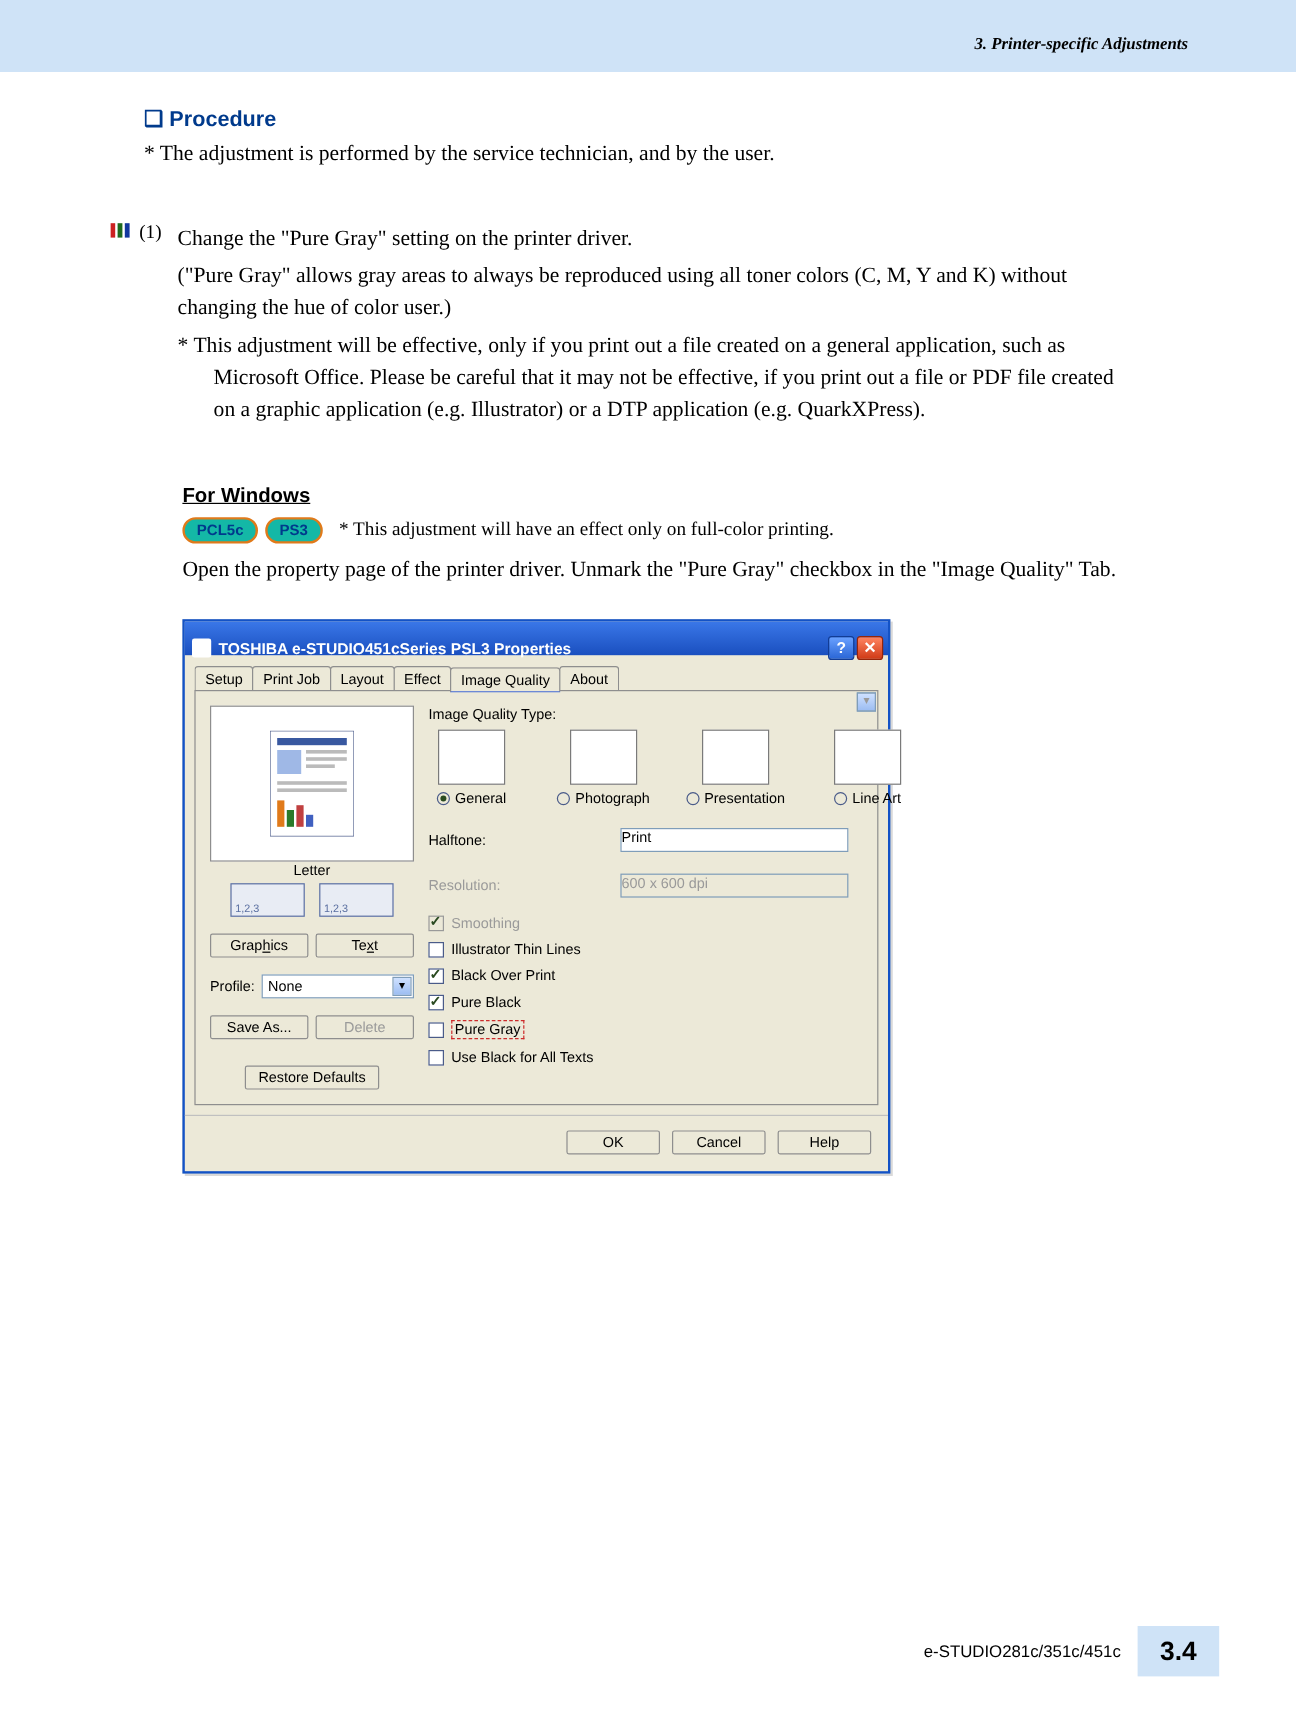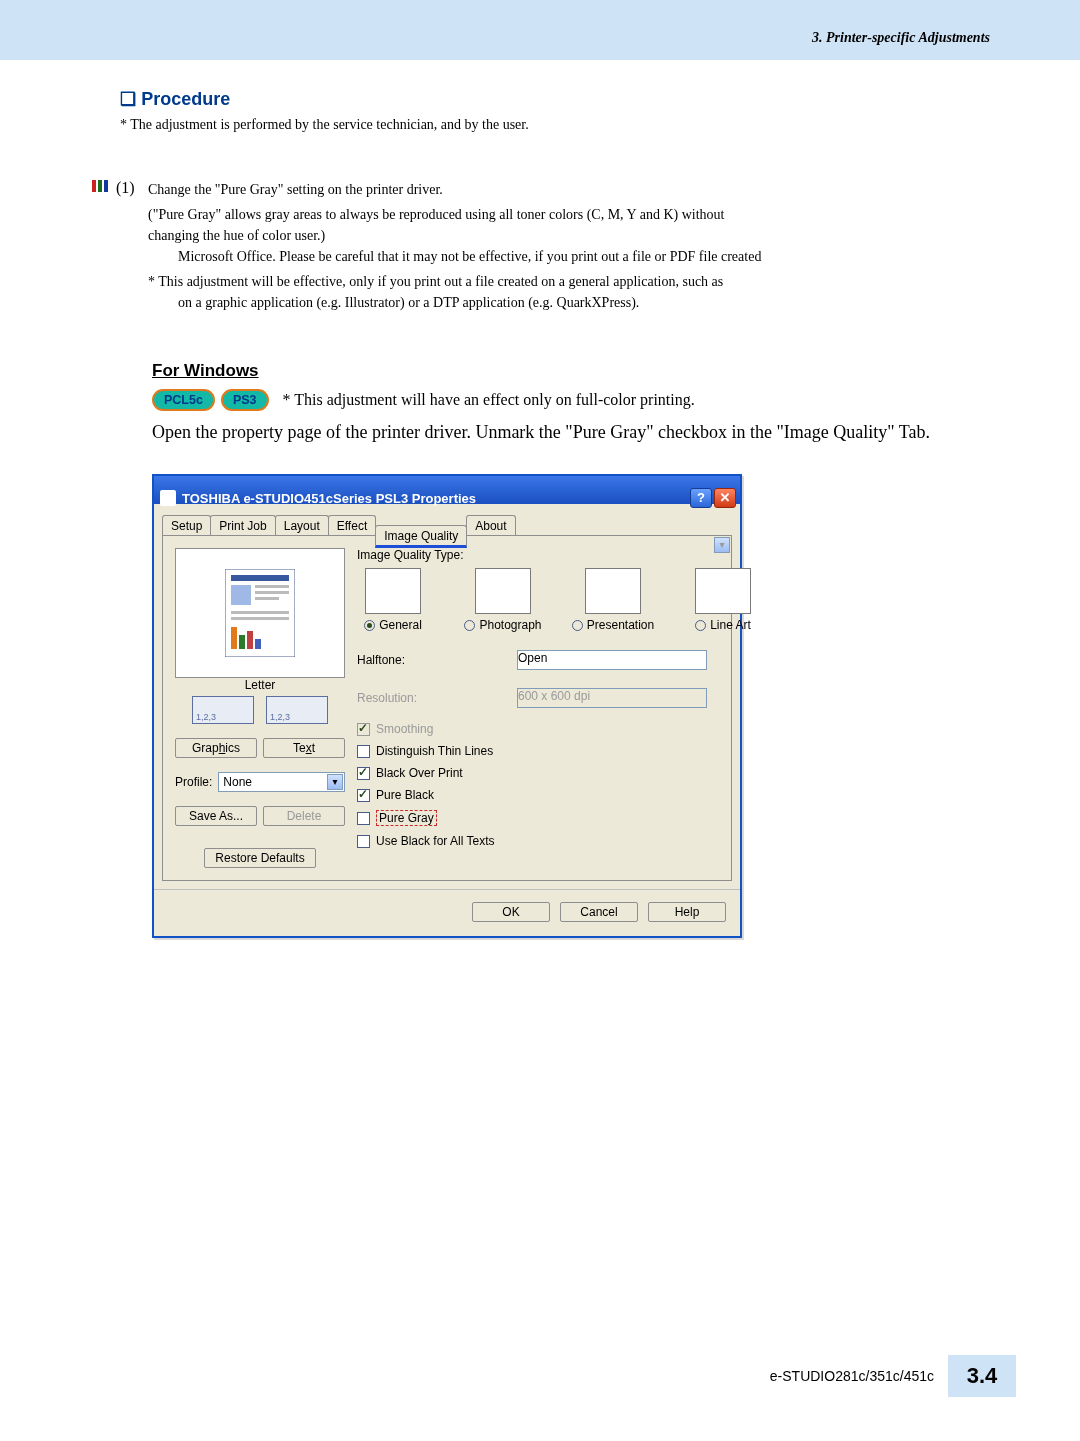--- a/index.html
+++ b/index.html
@@ -30,21 +30,21 @@
   }
   .proc-heading {
     font-family: Arial, Helvetica, sans-serif;
     font-weight: bold;
     font-size: 18px;
     color: #003a8c;
   }
   .proc-heading::before {
     content: "❑ ";
   }
-  .body-text { font-size: 14px; line-height: 1.5; margin-top: 4px; }
+  .body-text { font-size: 18px; line-height: 1.5; margin-top: 4px; }
   .step-marker {
     display: inline-block;
     width: 18px; height: 14px; vertical-align: -2px;
     margin-left: -28px; margin-right: 6px;
   }
   .step-marker svg { display: block; }
   .step-row { margin-top: 44px; display: flex; }
   .step-num { width: 32px; flex: 0 0 32px; }
   .step-body { flex: 1; }
   .sub-indent { margin-left: 30px; }
@@ -117,23 +117,23 @@
     border-bottom: none;
     background: #ece9d8;
     padding: 3px 8px 2px;
     margin-right: -1px;
     position: relative;
     border-radius: 3px 3px 0 0;
     cursor: default;
   }
   .tab.active {
     background: #ece9d8;
-    top: 13px;
+    top: 2px;
     z-index: 2;
-    border-bottom: 3px solid #1d4ed8;
+    border-bottom: 1px solid #1d4ed8;
     font-weight: normal;
     text-align: center;
   }
   .tab-pane {
     border: 1px solid #8e8e8e;
     margin: 0 8px 8px 8px;
     padding: 12px;
     background: #ece9d8;
     display: flex;
     position: relative;
@@ -262,22 +262,22 @@
           <rect x="0" y="1" width="4" height="12" fill="#cc2222"></rect>
           <rect x="6" y="1" width="4" height="12" fill="#1e6a1e"></rect>
           <rect x="12" y="1" width="4" height="12" fill="#12379e"></rect>
         </svg>
     </span>
     <div class="step-num">(1)</div>
     <div class="step-body">
       <div class="body-text" style="margin-top:0">Change the "Pure Gray" setting on the printer driver.</div>
       <div class="body-text">("Pure Gray" allows gray areas to always be reproduced using all toner colors (C, M, Y and K) without</div>
       <div class="body-text" style="margin-top:0">changing the hue of color user.)</div>
+      <div class="body-text">* This adjustment will be effective, only if you print out a file created on a general application, such as</div>
       <div class="body-text sub-indent" style="margin-top:0">Microsoft Office.  Please be careful that it may not be effective, if you print out a file or PDF file created</div>
-      <div class="body-text">* This adjustment will be effective, only if you print out a file created on a general application, such as</div>
       <div class="body-text sub-indent" style="margin-top:0">on a graphic application (e.g. Illustrator) or a DTP application (e.g. QuarkXPress).</div>
     </div>
   </div>
 
   <div class="for-win">For Windows</div>
   <div class="badge-row">
     <span class="badge">PCL5c</span>
     <span class="badge">PS3</span>
     <span class="badge-note">* This adjustment will have an effect only on full-color printing.</span>
   </div>
@@ -381,38 +381,38 @@
             <div class="iqt-radio">
                 <span class="dot"></span>
                 <span>Line Art</span>
               </div>
           </div>
         </div>
 
         <div class="form-row">
           <span class="lbl">Halftone:</span>
           <div class="ctrl">
-              <div class="select-like"><span>Open</span><span class="dd">▾</span></div>
+              <div class="select-like"><span>Print</span><span class="dd">▾</span></div>
             </div>
         </div>
 
         <div class="form-row disabled">
           <span class="lbl">Resolution:</span>
           <div class="ctrl">
               <div class="select-like" style="background:#ece9d8;"><span>600 x 600 dpi</span><span class="dd">▾</span></div>
             </div>
         </div>
 
         <div class="chk-row disabled" style="margin-top:14px">
           <span class="box checked disabled"></span>
           <span>Smoothing</span>
         </div>
         <div class="chk-row">
           <span class="box"></span>
-          <span>Distinguish Thin Lines</span>
+          <span>Illustrator Thin Lines</span>
         </div>
         <div class="chk-row">
           <span class="box checked"></span>
           <span>Black Over Print</span>
         </div>
         <div class="chk-row">
           <span class="box checked"></span>
           <span>Pure Black</span>
         </div>
         <div class="chk-row">

